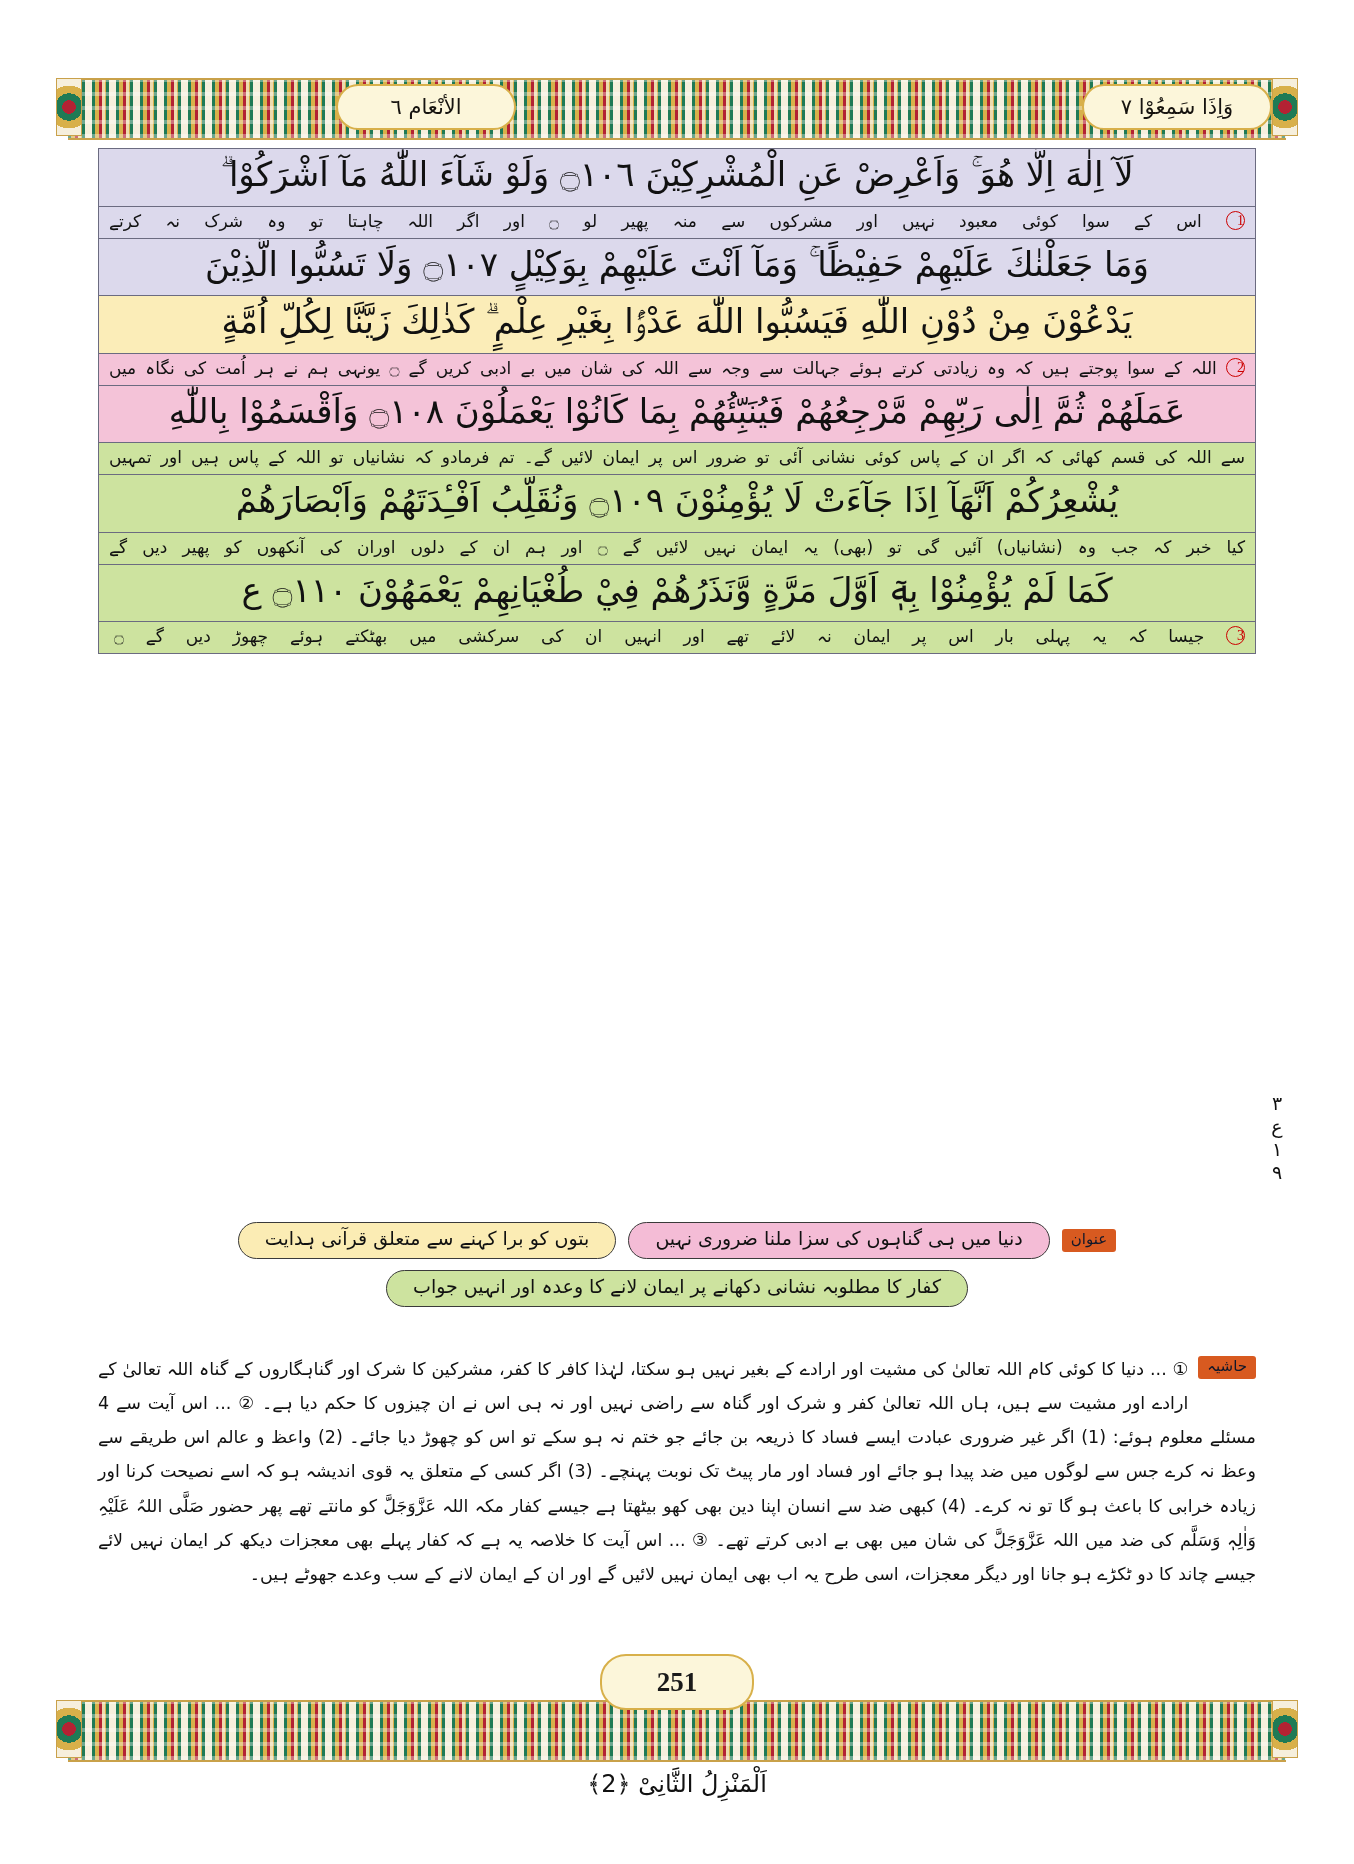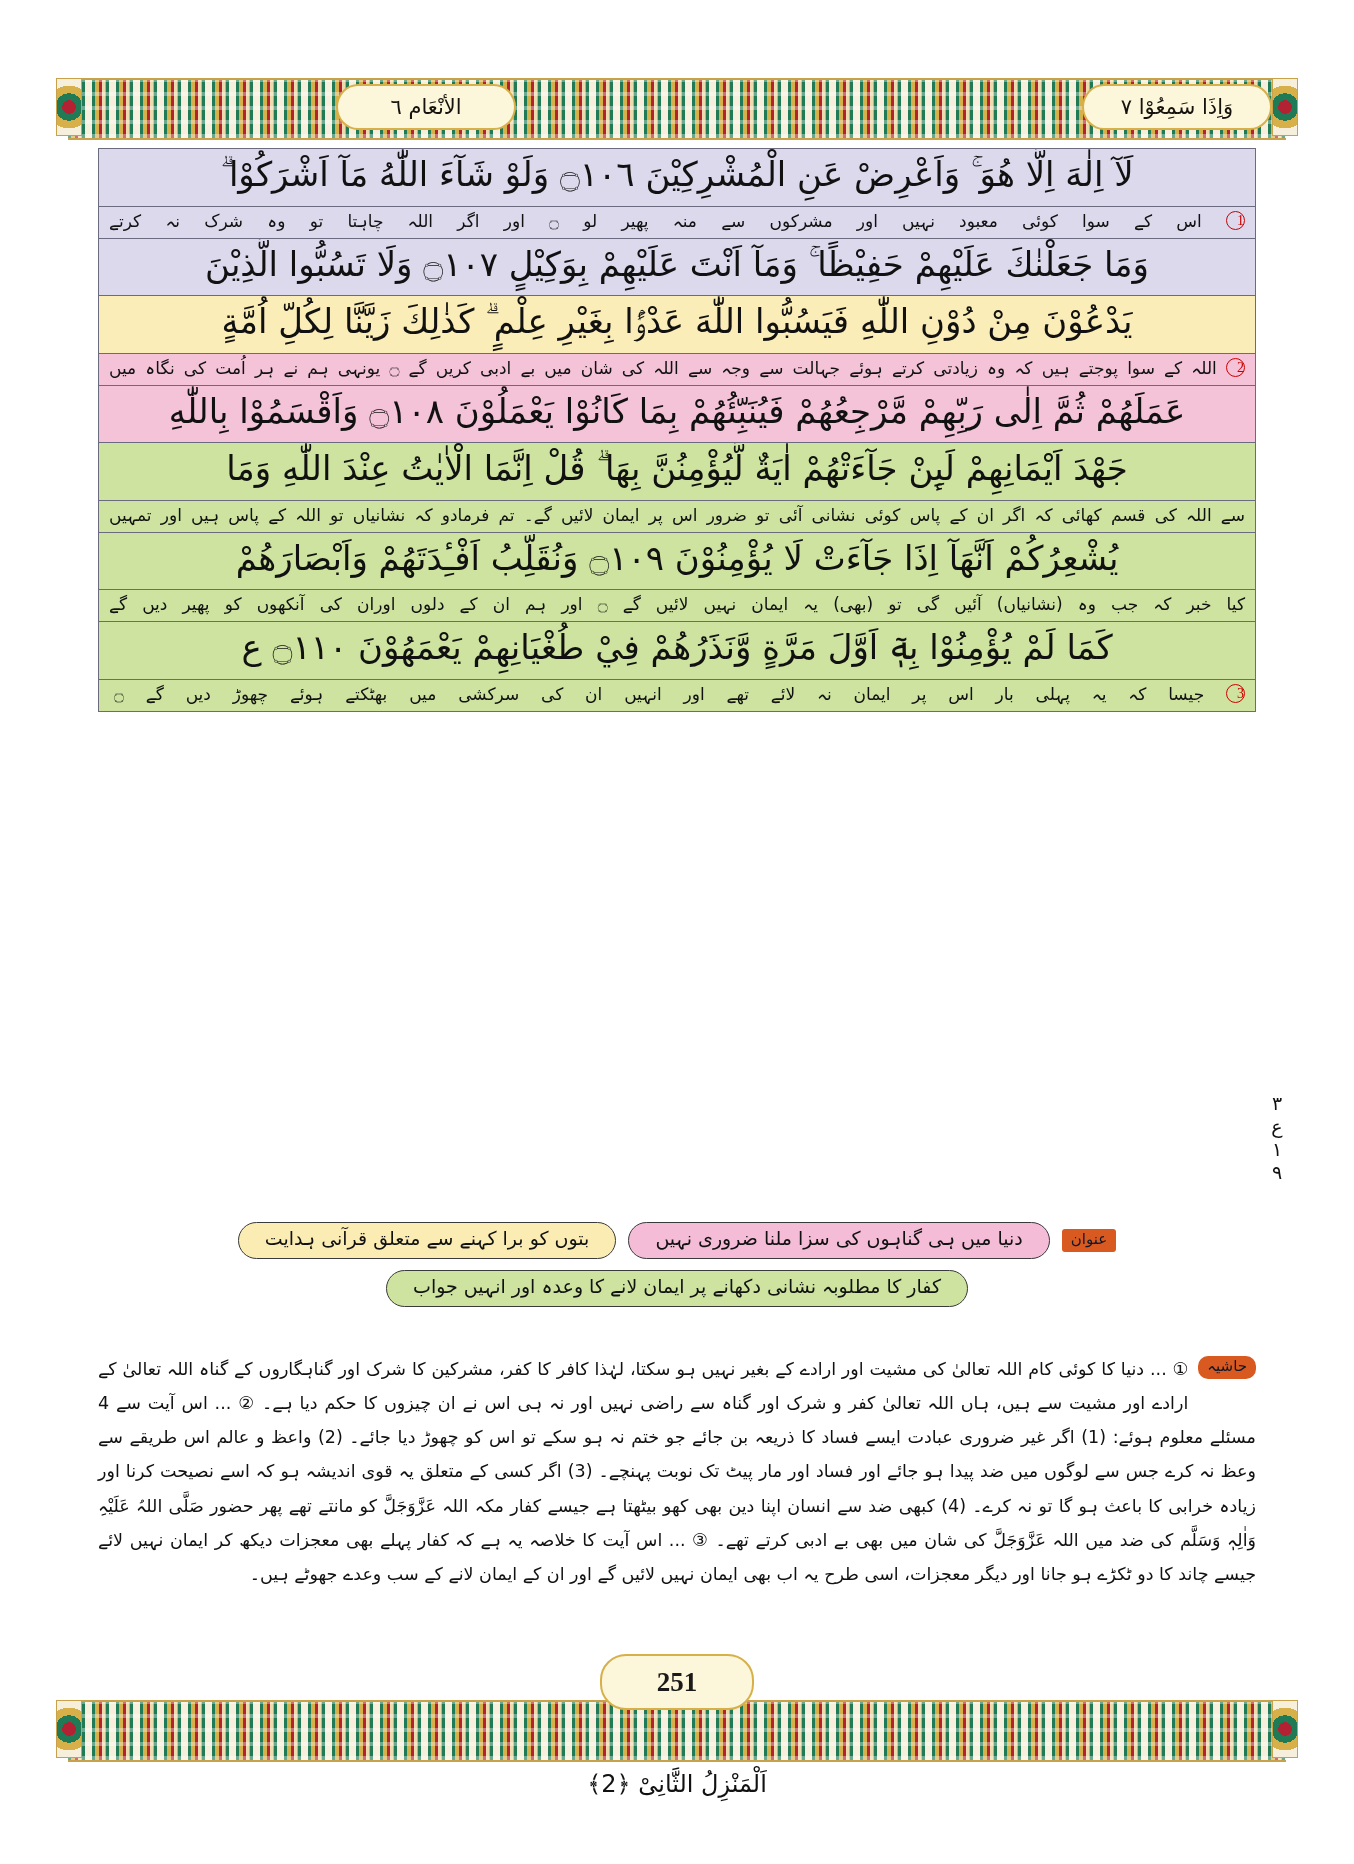--- a/index.html
+++ b/index.html
@@ -173,21 +173,20 @@
     position:absolute;left:98px;right:98px;top:1352px;
     direction:rtl;
     font-size:17.5px;
     line-height:1.95;
     color:#111;
     text-align:justify;
   }
   .hashiya .tag-label{
     float:right;margin:4px 0 13px 10px;
     background:#d85a20;
-    border-radius:10px;
   }
   .hashiya p{margin:0;}
 
   
   .manzil{
     position:absolute;left:0;right:0;top:1770px;
     text-align:center;
     font-size:24px;
     color:#111;
     direction:rtl;
@@ -217,21 +216,20 @@
     <div class="ayah-row bg-lav">وَمَا جَعَلْنٰكَ عَلَيْهِمْ حَفِيْظًا ۚ وَمَآ اَنْتَ عَلَيْهِمْ بِوَكِيْلٍ ۝١٠٧ وَلَا تَسُبُّوا الَّذِيْنَ</div>
 
     <div class="ayah-row bg-cream">يَدْعُوْنَ مِنْ دُوْنِ اللّٰهِ فَيَسُبُّوا اللّٰهَ عَدْوًۢا بِغَيْرِ عِلْمٍ ۗ كَذٰلِكَ زَيَّنَّا لِكُلِّ اُمَّةٍ</div>
     <div class="trans-row bg-pink">
       <span class="fnref">2</span>
       <span>اللہ کے سوا پوجتے ہیں کہ وہ زیادتی کرتے ہوئے جہالت سے وجہ سے اللہ کی شان میں بے ادبی کریں گے ۝ یونہی ہم نے ہر اُمت کی نگاہ میں</span>
     </div>
 
     <div class="ayah-row bg-pink">عَمَلَهُمْ ثُمَّ اِلٰى رَبِّهِمْ مَّرْجِعُهُمْ فَيُنَبِّئُهُمْ بِمَا كَانُوْا يَعْمَلُوْنَ ۝١٠٨ وَاَقْسَمُوْا بِاللّٰهِ</div>
 
-    <div class="ayah-row bg-green">جَهْدَ اَيْمَانِهِمْ لَىِٕنْ جَآءَتْهُمْ اٰيَةٌ لَّيُؤْمِنُنَّ بِهَا ۗ قُلْ اِنَّمَا الْاٰيٰتُ عِنْدَ اللّٰهِ وَمَا</div>
     <div class="trans-row bg-green">سے اللہ کی قسم کھائی کہ اگر ان کے پاس کوئی نشانی آئی تو ضرور اس پر ایمان لائیں گے۔ تم فرمادو کہ نشانیاں تو اللہ کے پاس ہیں اور تمہیں</div>
 
     <div class="ayah-row bg-green">يُشْعِرُكُمْ اَنَّهَآ اِذَا جَآءَتْ لَا يُؤْمِنُوْنَ ۝١٠٩ وَنُقَلِّبُ اَفْـِٔدَتَهُمْ وَاَبْصَارَهُمْ</div>
     <div class="trans-row bg-green">کیا خبر کہ جب وہ (نشانیاں) آئیں گی تو (بھی) یہ ایمان نہیں لائیں گے ۝ اور ہم ان کے دلوں اوران کی آنکھوں کو پھیر دیں گے</div>
 
     <div class="ayah-row bg-green">كَمَا لَمْ يُؤْمِنُوْا بِهٖٓ اَوَّلَ مَرَّةٍ وَّنَذَرُهُمْ فِيْ طُغْيَانِهِمْ يَعْمَهُوْنَ ۝١١٠ ع</div>
     <div class="trans-row bg-green row-last">
       <span class="fnref">3</span>
       <span>جیسا کہ یہ پہلی بار اس پر ایمان نہ لائے تھے اور انہیں ان کی سرکشی میں بھٹکتے ہوئے چھوڑ دیں گے ۝</span>
     </div>

